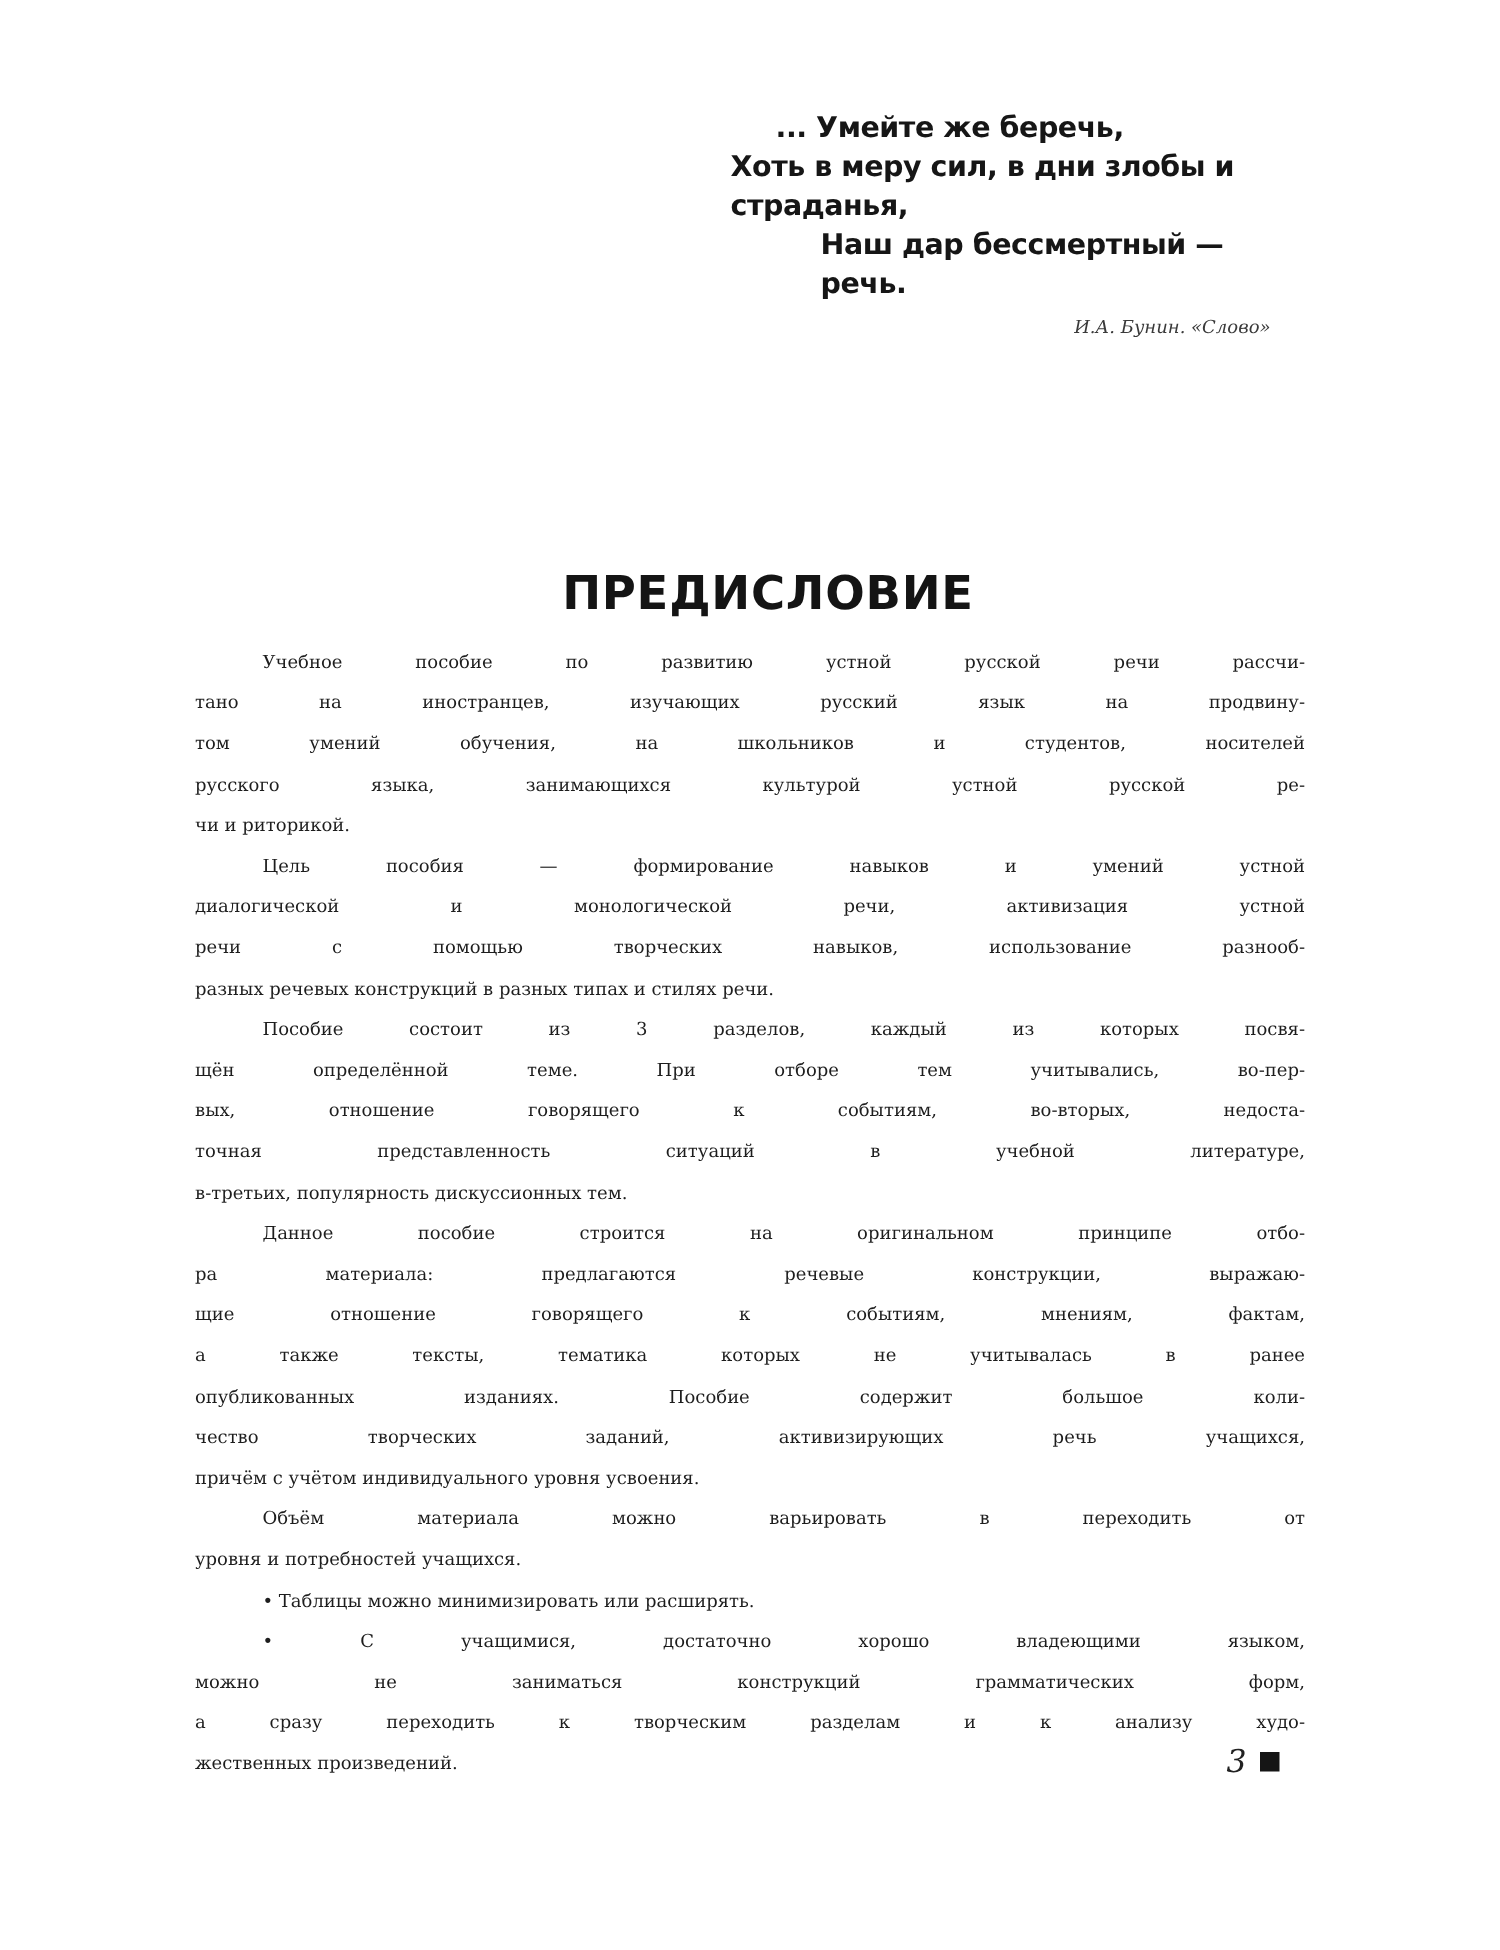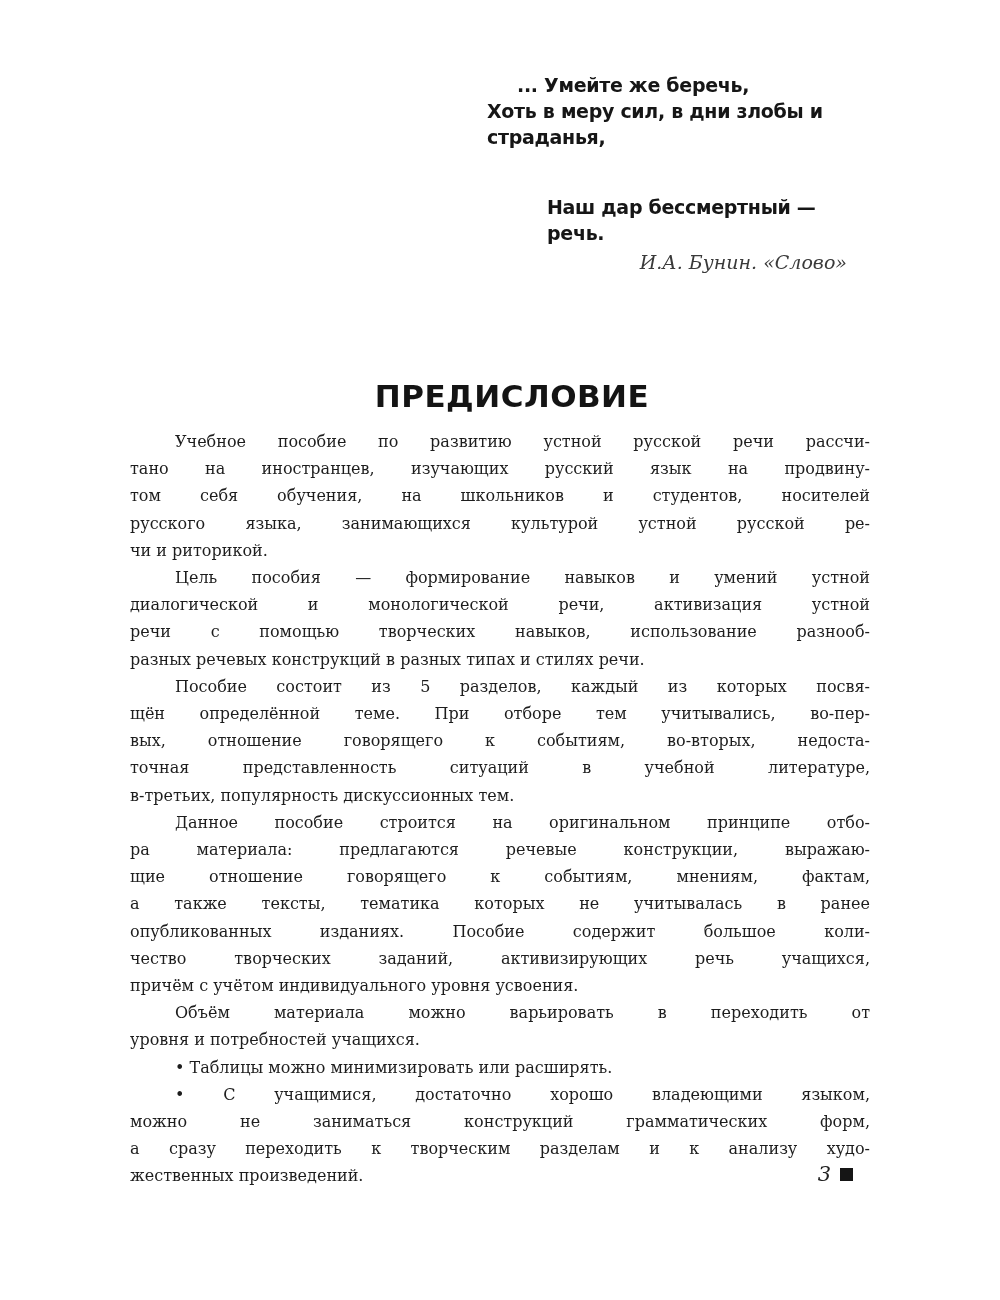--- a/index.html
+++ b/index.html
@@ -23,25 +23,25 @@
   .epigraph { margin: 0 0 24px 0; }
   .ep-line {
     font-family: "DejaVu Sans", sans-serif;
     font-weight: bold;
     font-size: 19px;
     line-height: 26px;
     color: #161616;
     letter-spacing: -0.3px;
   }
   .ep-ind1 { padding-left: 30px; }
-  .ep-ind2 { padding-left: 60px; margin-top: 44px; }
+  .ep-ind2 { padding-left: 60px; }
   .ep-attr {
     font-family: "DejaVu Serif", serif;
     font-style: italic;
-    font-size: 19px;
+    font-size: 12px;
     line-height: 22px;
     color: #3a3a3a;
     text-align: right;
     margin-top: 5px;
     padding-right: 8px;
   }
 
   
   .page-title {
     position: absolute;
@@ -56,21 +56,21 @@
     letter-spacing: 0.5px;
     color: #141414;
   }
 
   
   .body-text {
     position: absolute;
     left: 130px;
     top: 428px;
     width: 740px;
-    font-size: 16px;
+    font-size: 12px;
     line-height: 27.2px;
     color: #1d1d1d;
   }
   .bline { width: 740px; white-space: normal; }
   .j { text-align: justify; text-align-last: justify; }
   .ind { text-indent: 45px; }
 
   
   .page-footer {
     position: absolute;
@@ -110,30 +110,30 @@
 
 
   </div>
 
   <h1 class="page-title">ПРЕДИСЛОВИЕ</h1>
 
   <div class="body-text">
 
     <div class="bline j ind">Учебное пособие по развитию устной русской речи рассчи-</div>
     <div class="bline j">тано на иностранцев, изучающих русский язык на продвину-</div>
-    <div class="bline j">том себя обучения, на школьников и студентов, носителей</div>
+    <div class="bline j">том умений обучения, на школьников и студентов, носителей</div>
     <div class="bline j">русского языка, занимающихся культурой устной русской ре-</div>
     <div class="bline">чи и риторикой.</div>
 
     <div class="bline j ind">Цель пособия — формирование навыков и умений устной</div>
     <div class="bline j">диалогической и монологической речи, активизация устной</div>
     <div class="bline j">речи с помощью творческих навыков, использование разнооб-</div>
     <div class="bline">разных речевых конструкций в разных типах и стилях речи.</div>
 
-    <div class="bline j ind">Пособие состоит из 5 разделов, каждый из которых посвя-</div>
+    <div class="bline j ind">Пособие состоит из 3 разделов, каждый из которых посвя-</div>
     <div class="bline j">щён определённой теме. При отборе тем учитывались, во-пер-</div>
     <div class="bline j">вых, отношение говорящего к событиям, во-вторых, недоста-</div>
     <div class="bline j">точная представленность ситуаций в учебной литературе,</div>
     <div class="bline">в-третьих, популярность дискуссионных тем.</div>
 
     <div class="bline j ind">Данное пособие строится на оригинальном принципе отбо-</div>
     <div class="bline j">ра материала: предлагаются речевые конструкции, выражаю-</div>
     <div class="bline j">щие отношение говорящего к событиям, мнениям, фактам,</div>
     <div class="bline j">а также тексты, тематика которых не учитывалась в ранее</div>
     <div class="bline j">опубликованных изданиях. Пособие содержит большое коли-</div>

